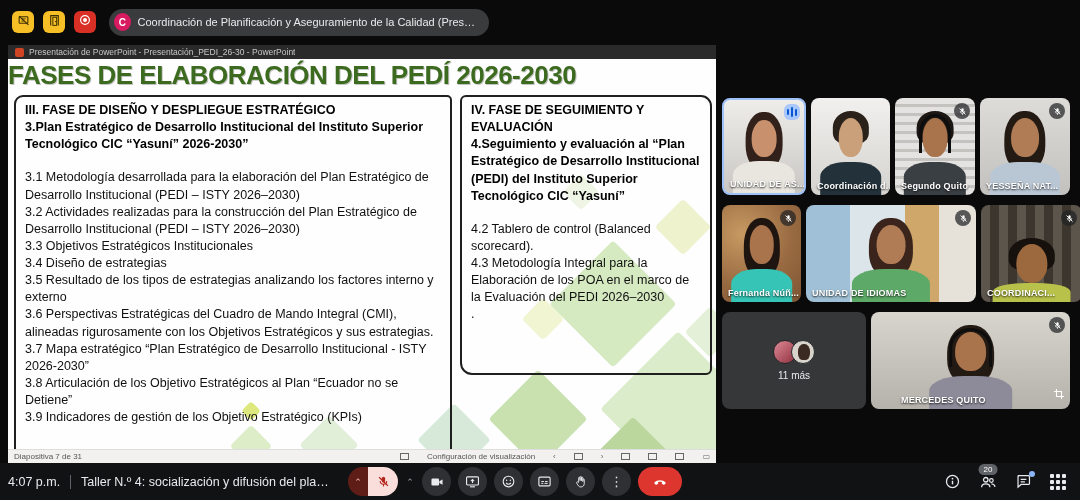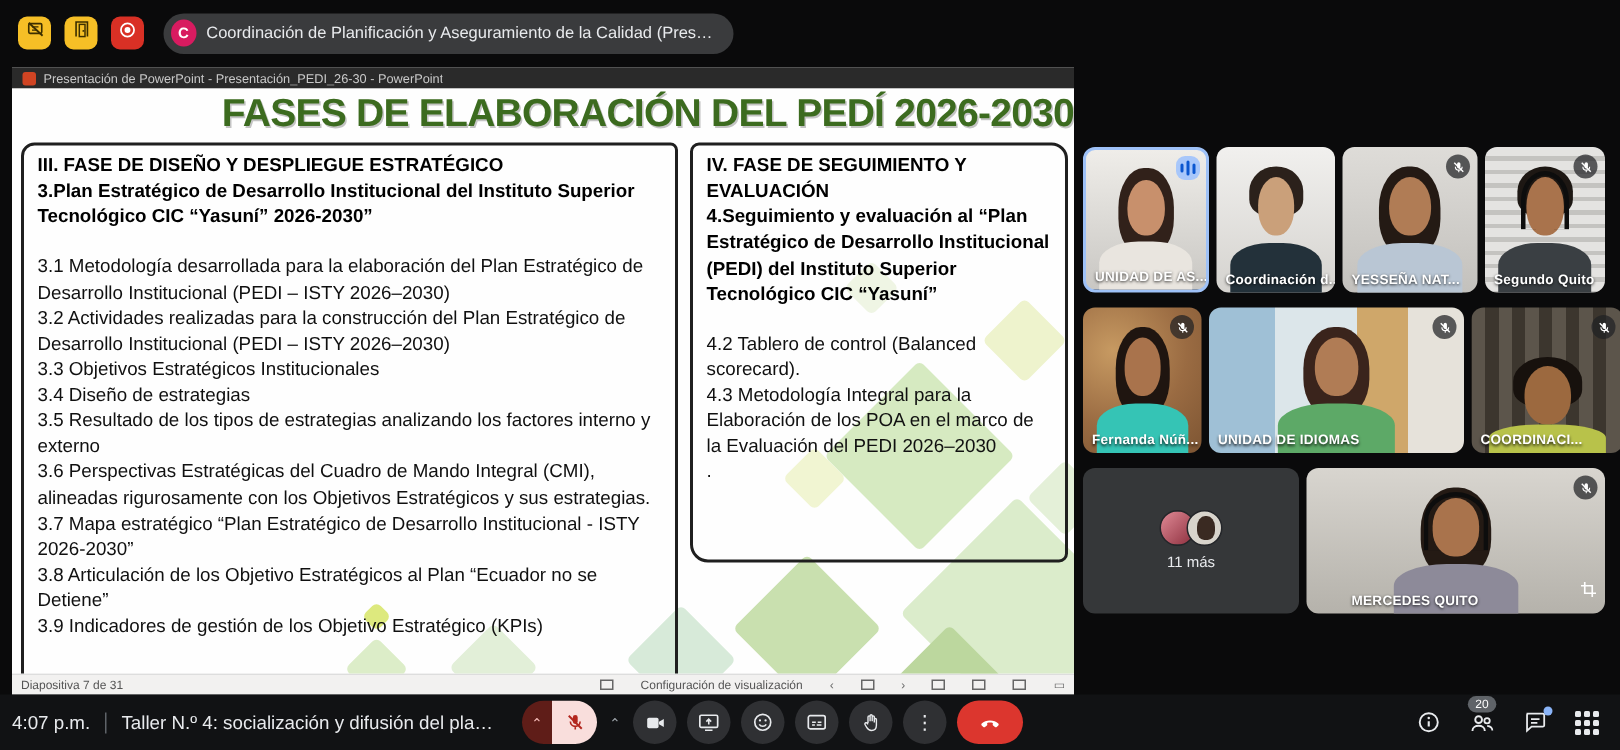--- a/index.html
+++ b/index.html
@@ -10,26 +10,26 @@
   
   .topbar{position:absolute;left:0;top:0;width:100%;height:44px;display:flex;align-items:center;gap:9px;padding-left:12px}
   .sq-btn{width:22px;height:22px;border-radius:6px;display:flex;align-items:center;justify-content:center;flex:0 0 auto}
   .sq-yellow{background:#f6bf26}
   .sq-red{background:#d93025}
   .presenter-pill{height:27px;max-width:380px;background:#3a3b3d;border-radius:14px;display:flex;align-items:center;gap:7px;padding:0 12px 0 5px;margin-left:4px}
   .pill-avatar{width:18px;height:18px;border-radius:50%;background:#d81b60;color:#fff;font-size:10px;font-weight:700;display:flex;align-items:center;justify-content:center}
   .pill-label{font-size:11px;color:#e8eaed;white-space:nowrap;overflow:hidden;text-overflow:ellipsis}
 
   
-  .share{position:absolute;left:8px;top:45px;width:708px;height:418px;background:#e5e5e5;display:flex;flex-direction:column}
+  .share{position:absolute;left:8px;top:45px;width:708px;height:418px;background:#86efac;display:flex;flex-direction:column}
   .ppt-titlebar{height:14px;background:#2a2a2a;display:flex;align-items:center;gap:5px;padding:0 7px;flex:0 0 auto}
   .ppt-logo{width:9px;height:9px;border-radius:2px;background:#d04423;flex:0 0 auto}
   .ppt-title{font-size:8.5px;color:#c9c9c9;white-space:nowrap;overflow:hidden}
   .slide{position:relative;flex:1;background:#fefefe;overflow:hidden;color:#111}
-  .slide-title{position:relative;z-index:2;text-align:right;margin-top:1px;font-size:26px;font-weight:800;
+  .slide-title{position:relative;z-index:2;text-align:left;margin-top:1px;font-size:26px;font-weight:800;
                color:#3c6b1f;letter-spacing:-0.5px;text-shadow:1px 1px 0 rgba(90,90,90,.35)}
   .deco{position:absolute;inset:0;z-index:0}
   .dm{position:absolute;transform:rotate(45deg);border-radius:4px}
   .boxes{position:absolute;left:6px;top:36px;right:4px;display:flex;gap:8px;z-index:1}
   .box{border:2px solid #1f1f1f;background:transparent;padding:5px 9px;overflow:hidden}
   .box-left{width:438px;height:394px;border-radius:9px 5px 12px 6px}
   .box-right{flex:1;height:280px;border-radius:6px 11px 6px 12px}
   .bh{font-size:12.5px;font-weight:700;line-height:1.37;color:#000}
   .bi{font-size:12.5px;line-height:1.37;color:#101010}
   .gap{height:16px}
@@ -218,50 +218,50 @@
         <div class="name">UNIDAD DE AS...</div>
       </div>
       <div class="tile t2" style="width:79px">
         <div class="person short" style="--hair:#2b211b;--skin:#caa07a;--shirt:#23313a">
             <i class="p-hair"></i>
             <i class="p-head"></i>
             <i class="p-body"></i>
           </div>
         <div class="name">Coordinación d...</div>
       </div>
-      <div class="tile t4" style="width:90px">
-        <div class="person" style="--hair:#241a14;--skin:#b07c55;--shirt:#b9c6d4">
-            <i class="p-hair"></i>
-            <i class="p-head"></i>
-            <i class="p-body"></i>
-          </div>
-        <div class="mic-off">
-            <svg width="9" height="9" viewBox="0 0 24 24">
-              <path d="M12 3a3 3 0 0 1 3 3v5a3 3 0 0 1-6 0V6a3 3 0 0 1 3-3z" fill="#fff"></path>
-              <path d="M6 11a6 6 0 0 0 12 0M12 17v4" stroke="#fff" stroke-width="2" fill="none"></path>
-              <line x1="4" y1="4" x2="20" y2="20" stroke="#fff" stroke-width="2.4"></line>
-            </svg>
-          </div>
-        <div class="name">YESSEÑA NAT...</div>
-      </div>
       <div class="tile t3" style="width:80px">
         <div class="person short" style="--hair:#1d1713;--skin:#a9734c;--shirt:#3a3f43">
             <i class="p-hair"></i>
             <i class="p-head"></i>
             <i class="p-body"></i>
             <i class="p-phones"></i>
           </div>
         <div class="mic-off">
             <svg width="9" height="9" viewBox="0 0 24 24">
               <path d="M12 3a3 3 0 0 1 3 3v5a3 3 0 0 1-6 0V6a3 3 0 0 1 3-3z" fill="#fff"></path>
               <path d="M6 11a6 6 0 0 0 12 0M12 17v4" stroke="#fff" stroke-width="2" fill="none"></path>
               <line x1="4" y1="4" x2="20" y2="20" stroke="#fff" stroke-width="2.4"></line>
             </svg>
           </div>
         <div class="name">Segundo Quito</div>
+      </div>
+      <div class="tile t4" style="width:90px">
+        <div class="person" style="--hair:#241a14;--skin:#b07c55;--shirt:#b9c6d4">
+            <i class="p-hair"></i>
+            <i class="p-head"></i>
+            <i class="p-body"></i>
+          </div>
+        <div class="mic-off">
+            <svg width="9" height="9" viewBox="0 0 24 24">
+              <path d="M12 3a3 3 0 0 1 3 3v5a3 3 0 0 1-6 0V6a3 3 0 0 1 3-3z" fill="#fff"></path>
+              <path d="M6 11a6 6 0 0 0 12 0M12 17v4" stroke="#fff" stroke-width="2" fill="none"></path>
+              <line x1="4" y1="4" x2="20" y2="20" stroke="#fff" stroke-width="2.4"></line>
+            </svg>
+          </div>
+        <div class="name">YESSEÑA NAT...</div>
       </div>
     </div>
 
     <div class="trow">
       <div class="tile t5" style="width:79px">
         <div class="person" style="--hair:#1f1510;--skin:#a9734c;--shirt:#35c4b5">
             <i class="p-hair"></i>
             <i class="p-head"></i>
             <i class="p-body"></i>
           </div>

